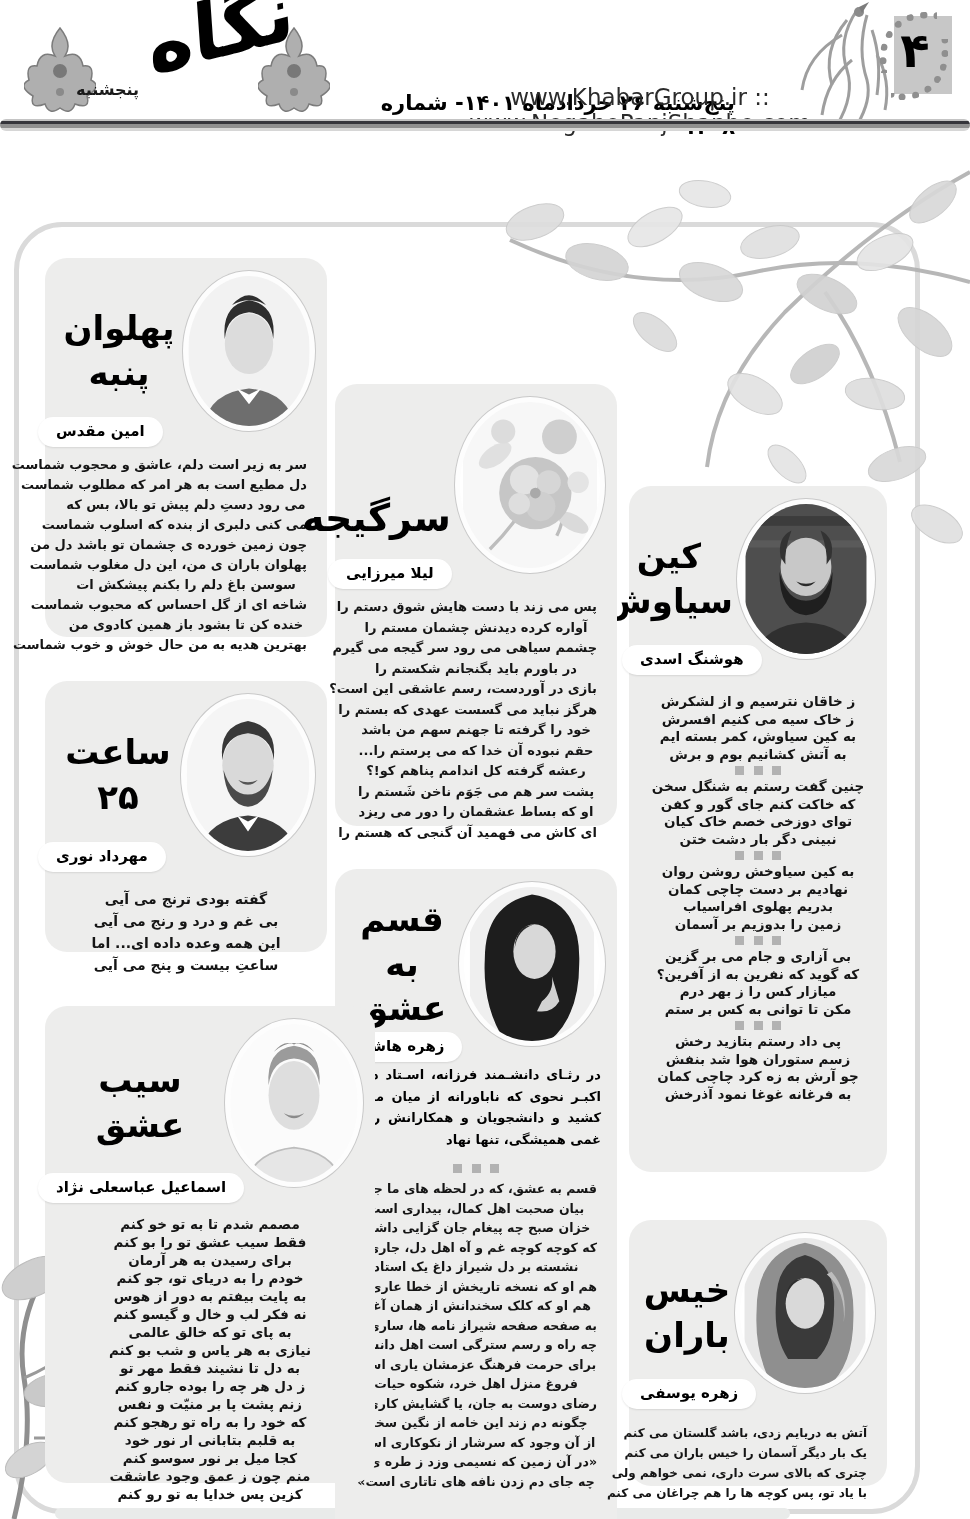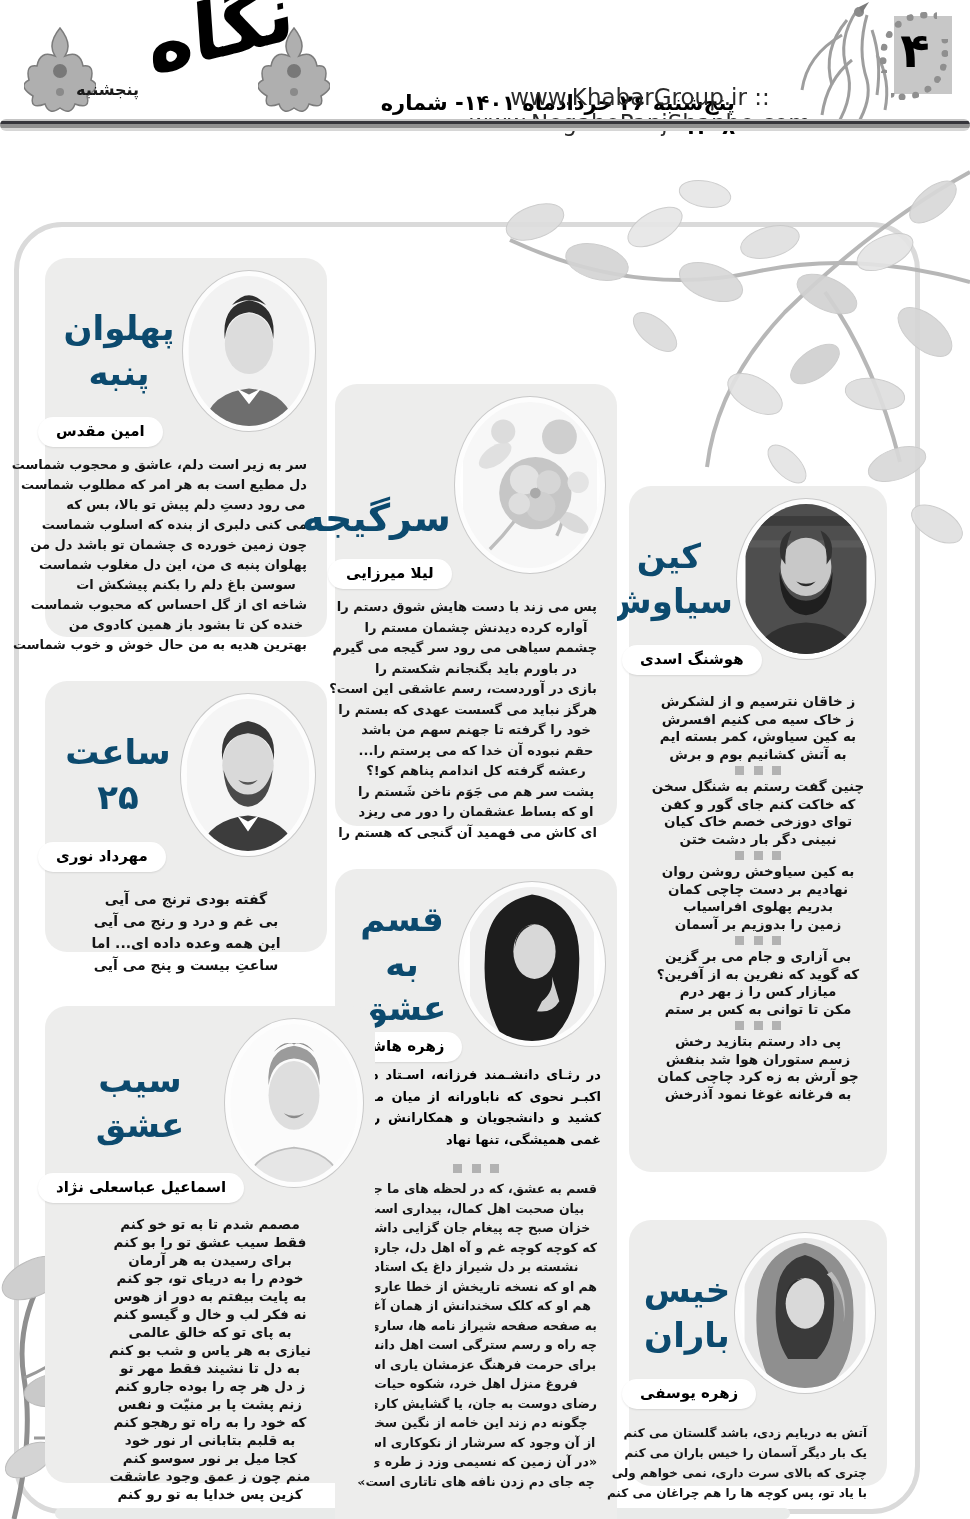--- a/index.html
+++ b/index.html
@@ -33,21 +33,21 @@
          border-radius:48px;z-index:0;}
   .leaves-tr{position:absolute;left:455px;top:132px;width:515px;height:445px;z-index:1;}
   .leaves-bl{position:absolute;left:-8px;top:1138px;width:185px;height:381px;z-index:1;}
   .bottom-strip{position:absolute;top:1508px;left:55px;width:735px;height:11px;background:#e9ebea;border-radius:8px;z-index:0;}
   
   .card{position:absolute;background:#ededec;border-radius:22px;z-index:2;}
   .card-top{display:flex;align-items:center;padding:13px 12px 0 14px;gap:4px;}
   .photo{flex:none;border-radius:50%;background:#fff;border:5px solid #fdfdfd;
          box-shadow:0 0 0 1px #c9c9c9;overflow:hidden;}
   .photo svg{display:block;width:100%;height:100%;}
-  .title{flex:1;text-align:center;font-weight:bold;color:#0c4a6e;white-space:pre-line;
+  .title{flex:1;text-align:center;font-weight:bold;color:#000000;white-space:pre-line;
          font-size:34px;line-height:1.32;}
   .badge{background:#fff;border-radius:16px;padding:5px 18px 7px;font-weight:bold;font-size:15px;
          color:#000;width:fit-content;margin:-14px auto 0 -7px;position:relative;z-index:1;
          box-shadow:0 1px 2px rgba(0,0,0,.10);}
   .poem{padding:8px 20px 14px;text-align:center;font-weight:bold;color:#151515;}
   .line{white-space:nowrap;}
   .sep{width:46px;height:9px;margin:8px auto;
        background:linear-gradient(90deg,#b2b2b2 0 9px,transparent 9px 18.5px,#b2b2b2 18.5px 27.5px,transparent 27.5px 37px,#b2b2b2 37px 46px);}
   .intro{padding:2px 16px 0;font-size:13px;line-height:21.5px;text-align:justify;font-weight:bold;color:#000000;}
   
@@ -175,21 +175,21 @@
 پنبه</div>
     </div>
     <div class="badge">امین مقدس</div>
     <div class="poem">
 
     <div class="line">سر به زیر است دلم، عاشق و محجوب شماست</div>
         <div class="line">دل مطیع است به هر امر که مطلوب شماست</div>
         <div class="line">می رود دستِ دلم پیش تو بالا، بس که</div>
         <div class="line">می کنی دلبری از بنده که اسلوب شماست</div>
         <div class="line">چون زمین خورده ی چشمان تو باشد دل من</div>
-        <div class="line">پهلوان پنبه ی من، این دل مغلوب شماست</div>
+        <div class="line">پهلوان باران ی من، این دل مغلوب شماست</div>
         <div class="line">سوسن باغ دلم را بکنم پیشکش ات</div>
         <div class="line">شاخه ای از گل احساس که محبوب شماست</div>
         <div class="line">خنده کن تا بشود باز همین کادوی من</div>
         <div class="line">بهترین هدیه به من حال خوش و خوب شماست</div>
       </div>
   </div>
 
   <div class="card c3">
     <div class="card-top">
       <div class="photo" style="width:128px;height:150px;">

